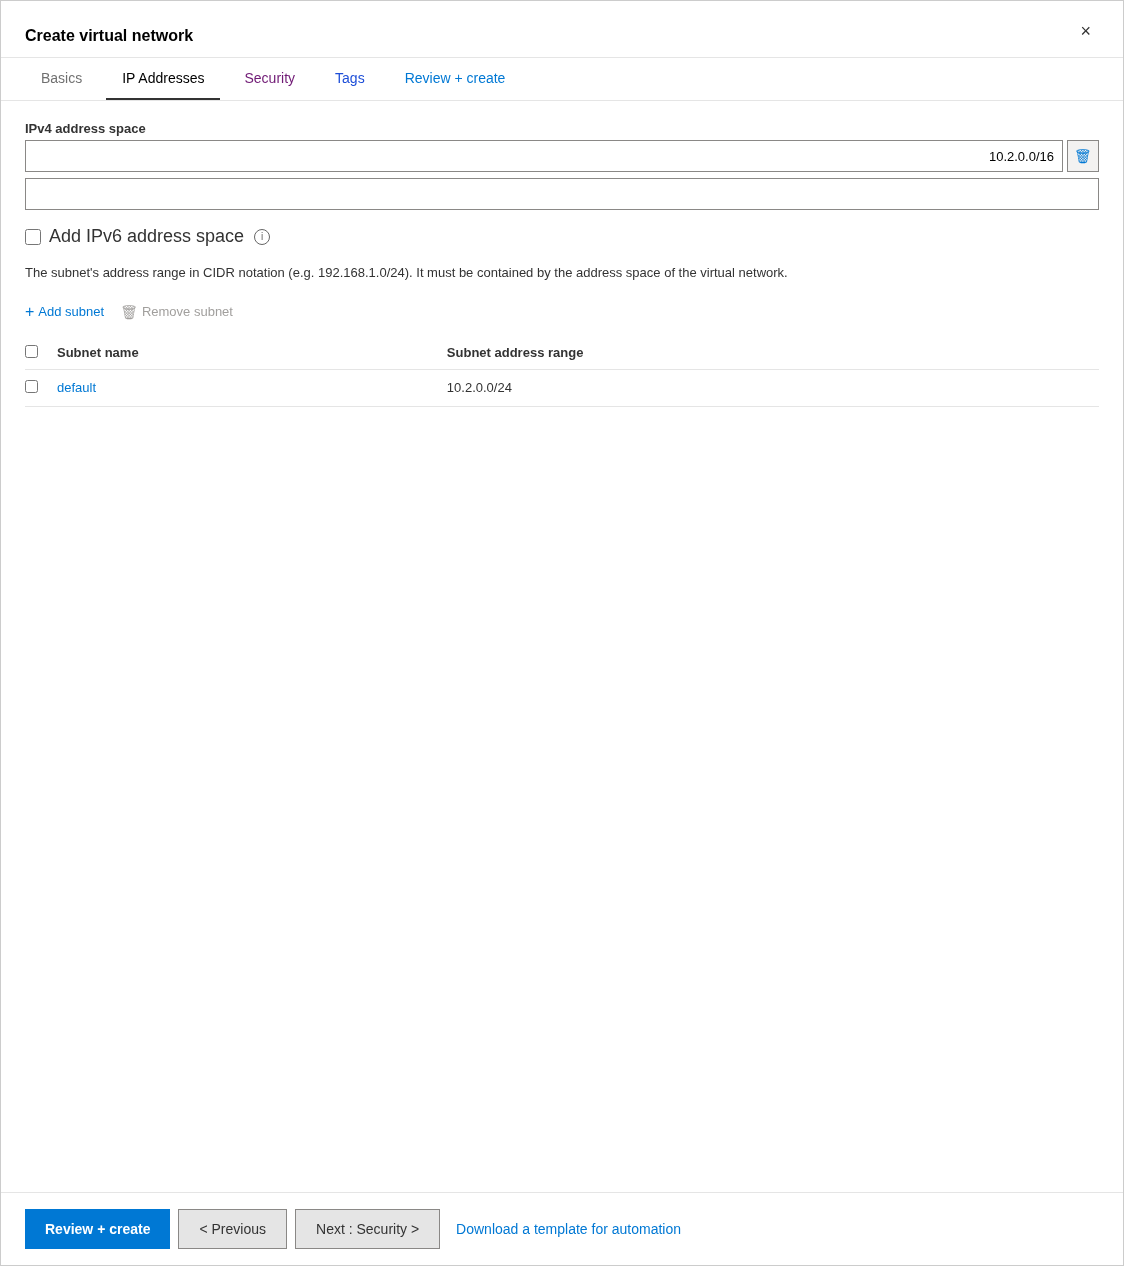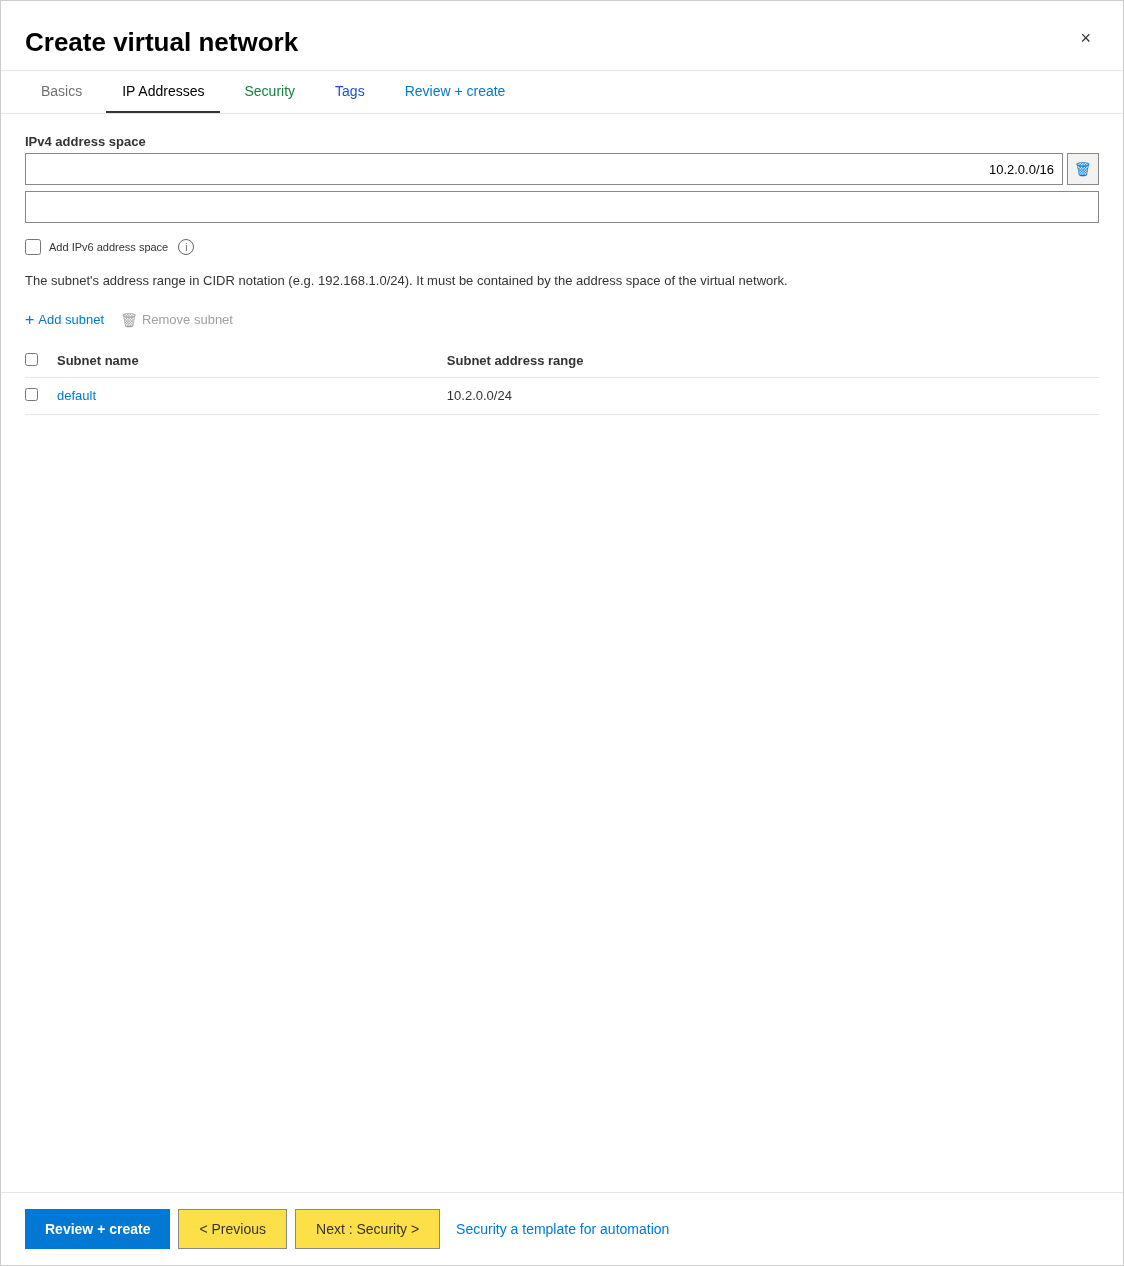--- a/index.html
+++ b/index.html
@@ -19,21 +19,21 @@
       position: relative;
     }
     .dialog-header {
       display: flex;
       align-items: center;
       justify-content: space-between;
       padding: 16px 24px 12px 24px;
       border-bottom: 1px solid #e5e5e5;
     }
     .dialog-title {
-      font-size: 26px;
+      font-size: 16px;
       font-weight: 600;
       color: #000;
       margin-top: 10px;
     }
     .close-btn {
       background: none;
       border: none;
       cursor: pointer;
       font-size: 18px;
       color: #333;
@@ -120,21 +120,21 @@
       align-items: center;
       gap: 8px;
       margin: 16px 0;
     }
     .checkbox-row input[type="checkbox"] {
       width: 16px;
       height: 16px;
       cursor: pointer;
     }
     .checkbox-label {
-      font-size: 11px;
+      font-size: 18px;
       color: #333;
     }
     .info-icon {
       display: inline-flex;
       align-items: center;
       justify-content: center;
       width: 16px;
       height: 16px;
       border-radius: 50%;
       border: 1px solid #666;
@@ -212,21 +212,21 @@
       background: #0078d4;
       color: #fff;
       border: none;
       padding: 8px 20px;
       font-size: 14px;
       font-weight: 600;
       cursor: pointer;
       height: 40px;
     }
     .btn-secondary {
-      background: #fde047;
+      background: #e5e5e5;
       color: #333;
       border: 1px solid #8a8886;
       padding: 2px 20px;
       font-size: 14px;
       cursor: pointer;
       height: 40px;
     }
     .btn-link {
       background: none;
       border: none;
@@ -245,21 +245,21 @@
 <div class="dialog">
 
   <div class="dialog-header">
     <span class="dialog-title">Create virtual network</span>
     <button class="close-btn">×</button>
   </div>
 
   <div class="tabs">
     <span class="tab inactive">Basics</span>
     <span class="tab active">IP Addresses</span>
-    <span class="tab" style="color:#15803d;">Security</span>
+    <span class="tab" style="color:#701a75;">Security</span>
     <span class="tab" style="color:#1d4ed8;">Tags</span>
     <span class="tab" style="color:#0078d4;">Review + create</span>
   </div>
 
   <div class="content">
 
     <div>
       <div class="section-label">IPv4 address space</div>
 
       <div class="input-row">
@@ -314,15 +314,15 @@
           <td>10.2.0.0/24</td>
         </tr>
       </tbody>
     </table>
   </div>
 
   <div class="footer">
     <button class="btn-primary">Review + create</button>
     <button class="btn-secondary">&lt; Previous</button>
     <button class="btn-secondary">Next : Security &gt;</button>
-    <a class="btn-link" href="#">Security a template for automation</a>
+    <a class="btn-link" href="#">Download a template for automation</a>
   </div>
 </div>
 
 </body></html>

